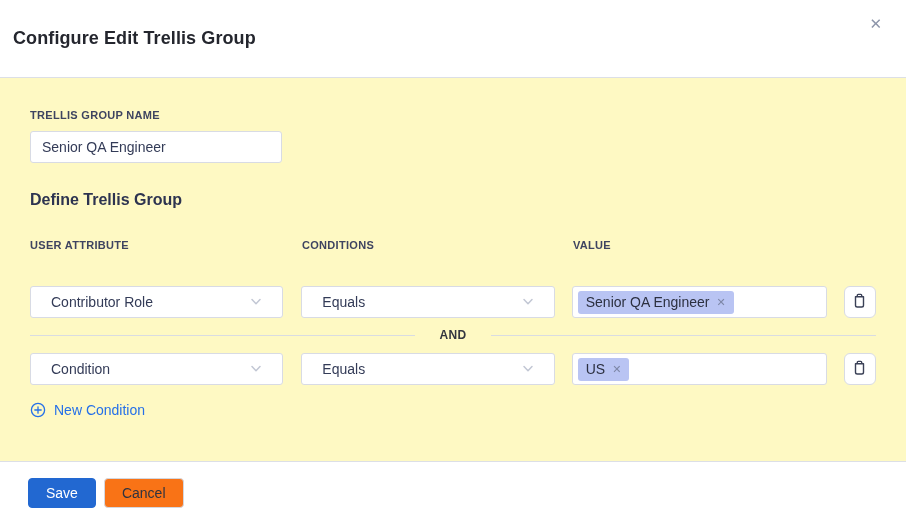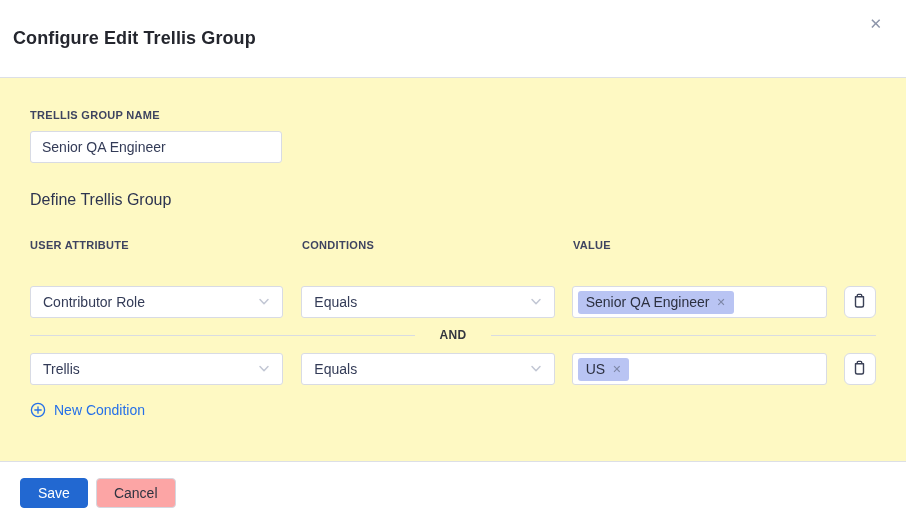--- a/index.html
+++ b/index.html
@@ -28,36 +28,36 @@
   .field-label {
     font-size: 11px; font-weight: bold; color: #3e4460; letter-spacing: 0.3px;
     text-transform: uppercase; margin-bottom: 10px;
   }
   .name-input {
     width: 252px; height: 32px; background: #ffffff; border: 1px solid #d8dbe4;
     border-radius: 3px; padding: 0 11px; font-size: 14px; color: #333b57;
     font-family: "Liberation Sans", sans-serif; outline: none;
   }
   .section-heading {
-    margin-top: 28px; font-size: 16px; font-weight: normal; color: #2d3450;
+    margin-top: 28px; font-size: 16px; font-weight: bold; color: #2d3450;
   }
   .columns-header { display: flex; margin-top: 30px; }
   .col-label {
     font-size: 11px; font-weight: bold; color: #3e4460; letter-spacing: 0.3px;
     text-transform: uppercase;
   }
   .col-1 { width: 254px; margin-right: 18px; }
   .col-2 { width: 254px; margin-right: 17px; }
   .col-3 { width: 256px; margin-right: 17px; }
   .condition-row { display: flex; align-items: center; margin-top: 35px; }
   .condition-row.second { margin-top: 0; }
   .select-box {
     height: 32px; background: #ffffff; border: 1px solid #d8dbe4; border-radius: 3px;
     display: flex; align-items: center; justify-content: space-between;
-    padding: 0 12px; cursor: pointer;
+    padding: 0 20px; cursor: pointer;
   }
   .select-text { font-size: 14px; color: #333b57; }
   .chevron { display: flex; align-items: center; }
   .value-box {
     height: 32px; background: #ffffff; border: 1px solid #d8dbe4; border-radius: 3px;
     display: flex; align-items: center; padding: 0 5px; cursor: text;
   }
   .chip {
     background: #b9c4f3; border-radius: 3px; height: 23px;
     display: inline-flex; align-items: center; padding: 0 8px;
@@ -80,28 +80,28 @@
   }
   .new-condition {
     margin-top: 17px; display: inline-flex; align-items: center; gap: 8px;
     background: none; border: none; cursor: pointer; padding: 0;
     font-family: "Liberation Sans", sans-serif;
   }
   .new-condition-label { font-size: 14px; color: #2570e8; text-align: center; }
   
   .modal-footer {
     height: 53px; background: #ffffff; border-top: 1px solid #dcdfe6;
-    display: flex; align-items: flex-start; padding: 16px 30px 0 20px; gap: 8px; flex: none;
+    display: flex; align-items: flex-start; padding: 16px 30px 0 28px; gap: 8px; flex: none;
   }
   .btn {
     height: 30px; border-radius: 4px; font-size: 14px; cursor: pointer;
     font-family: "Liberation Sans", sans-serif; padding: 0 17px;
   }
   .btn-primary { background: #2268d1; border: 1px solid #2268d1; color: #ffffff; }
-  .btn-secondary { background: #fca5a5; border: 1px solid #d4d7df; color: #2e3340; }
+  .btn-secondary { background: #f97316; border: 1px solid #d4d7df; color: #2e3340; }
 </style>
 </head>
 <body>
 
 <div class="modal">
 
   <div class="modal-header">
     <div class="modal-title">Configure Edit Trellis Group</div>
     <button class="close-btn">✕</button>
   </div>
@@ -156,21 +156,21 @@
     
     <div class="and-separator">
       <div class="and-line"></div>
       <div class="and-text">AND</div>
       <div class="and-line"></div>
     </div>
 
     
     <div class="condition-row second">
       <div class="select-box col-1">
-        <span class="select-text">Trellis</span>
+        <span class="select-text">Condition</span>
         <span class="chevron">
           <svg width="12" height="8" viewBox="0 0 12 8" fill="none" stroke="#c2c7d4" stroke-width="1.5" stroke-linecap="round" stroke-linejoin="round">
               <path d="M2 1.5 L6 5.8 L10 1.5"></path>
             </svg>
         </span>
       </div>
       <div class="select-box col-2">
         <span class="select-text">Equals</span>
         <span class="chevron">
           <svg width="12" height="8" viewBox="0 0 12 8" fill="none" stroke="#c2c7d4" stroke-width="1.5" stroke-linecap="round" stroke-linejoin="round">

